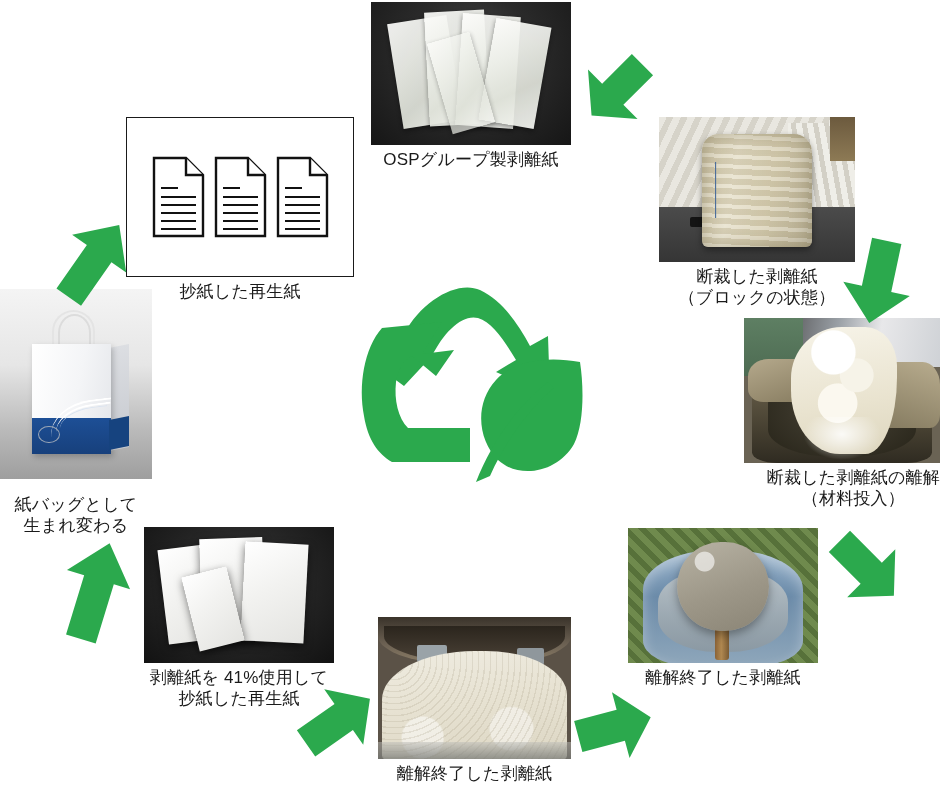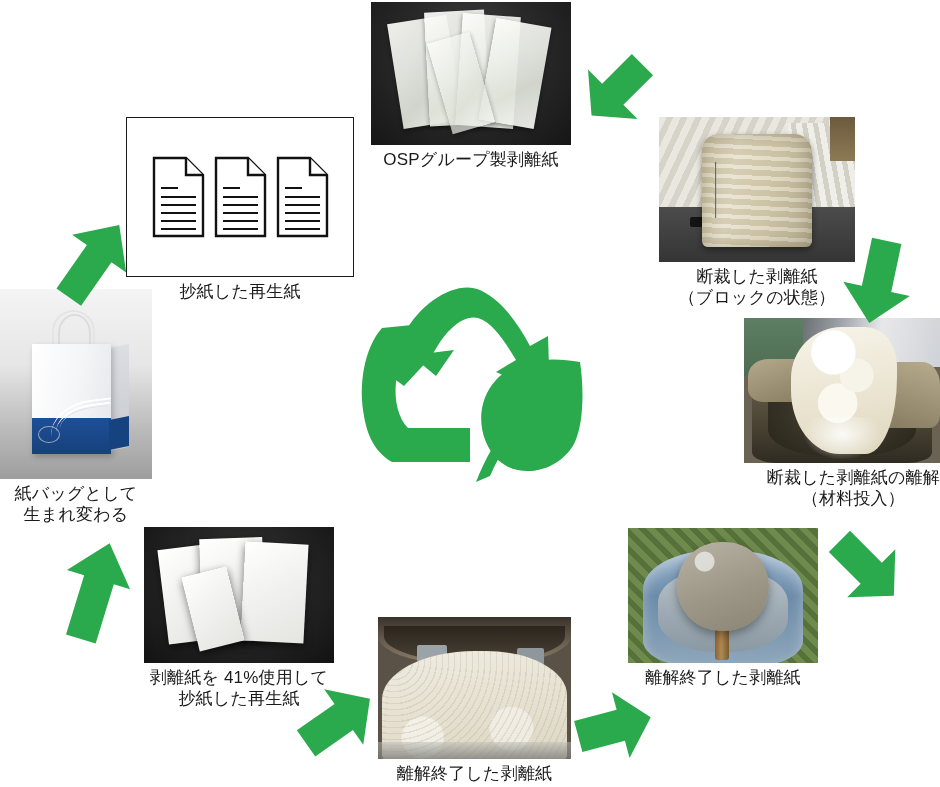--- a/index.html
+++ b/index.html
@@ -254,21 +254,21 @@
     <div class="photo p-white" style="width:190px;height:136px;">
       <div class="wsheet" style="left:10%;top:14%;width:33%;height:70%;transform:rotate(-7deg);"></div>
       <div class="wsheet" style="left:30%;top:8%;width:33%;height:76%;transform:rotate(-2deg);"></div>
       <div class="wsheet" style="left:52%;top:12%;width:33%;height:73%;transform:rotate(3deg);"></div>
       <div class="wsheet" style="left:24%;top:32%;width:24%;height:56%;transform:rotate(-14deg);"></div>
     </div>
     <div class="caption">剥離紙を 41%使用して
 抄紙した再生紙</div>
   </div>
 
-  <div class="node" style="left:0px;top:289px;width:152px;">
+  <div class="node" style="left:0px;top:289px;width:152px;gap:11px;">
     <div class="photo p-bag" style="width:152px;height:190px;">
       <div class="bag-handle"></div>
       <div class="bag-handle2"></div>
       <div class="bag-side"></div>
       <div class="bag-body"></div>
       <div class="bag-blue"></div>
       <div class="bag-blue-side"></div>
       <div class="bag-swoosh"></div>
       <div class="bag-swoosh2"></div>
       <div class="bag-swoosh3"></div>

